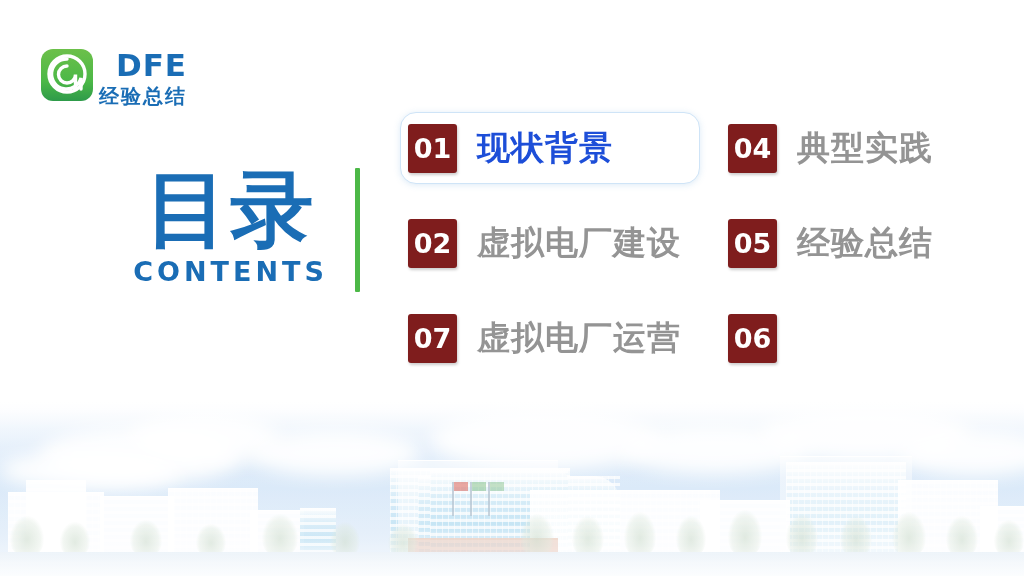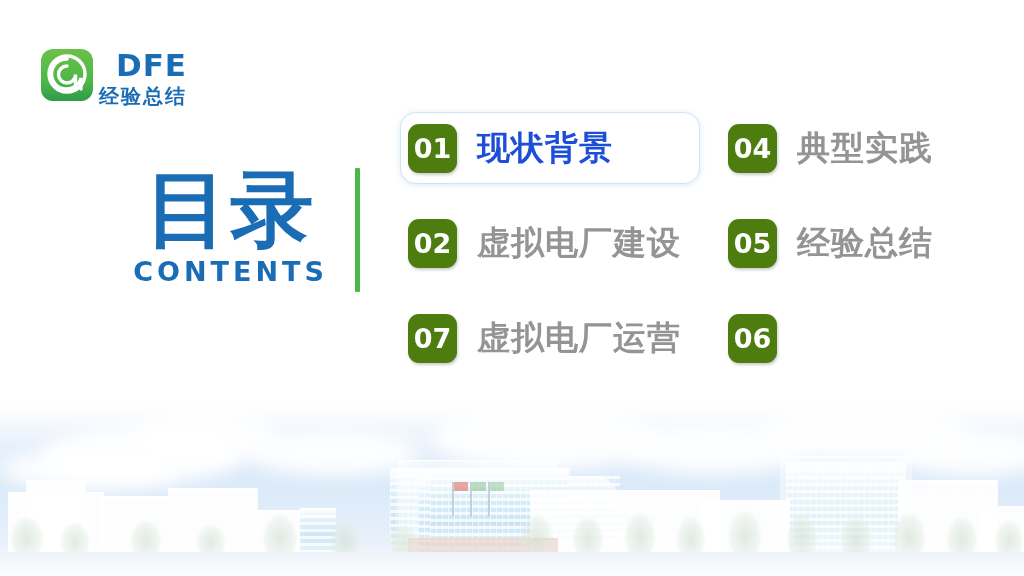--- a/index.html
+++ b/index.html
@@ -66,22 +66,22 @@
     background:#ffffff;
     border:1.5px solid #cfe4f7;
     border-radius:16px;
     box-shadow:0 1px 6px rgba(140,185,225,0.30);
     z-index:0;
   }
 
   .badge {
     position:relative; z-index:1;
     width:49px; height:49px; flex:0 0 49px;
-    background:#4d7c0f;
-    border-radius:11px;
+    background:#7f1d1d;
+    border-radius:3px;
     display:flex; align-items:center; justify-content:center;
     font-family:"DejaVu Sans","Liberation Sans",sans-serif;
     font-weight:bold; font-size:27px; color:#ffffff;
     letter-spacing:0px;
     box-shadow:1px 2px 3px rgba(0,0,0,0.20);
   }
   .label {
     position:relative; z-index:1;
     margin-left:20px;
     font-family:"DejaVu Sans","Liberation Sans",sans-serif;

